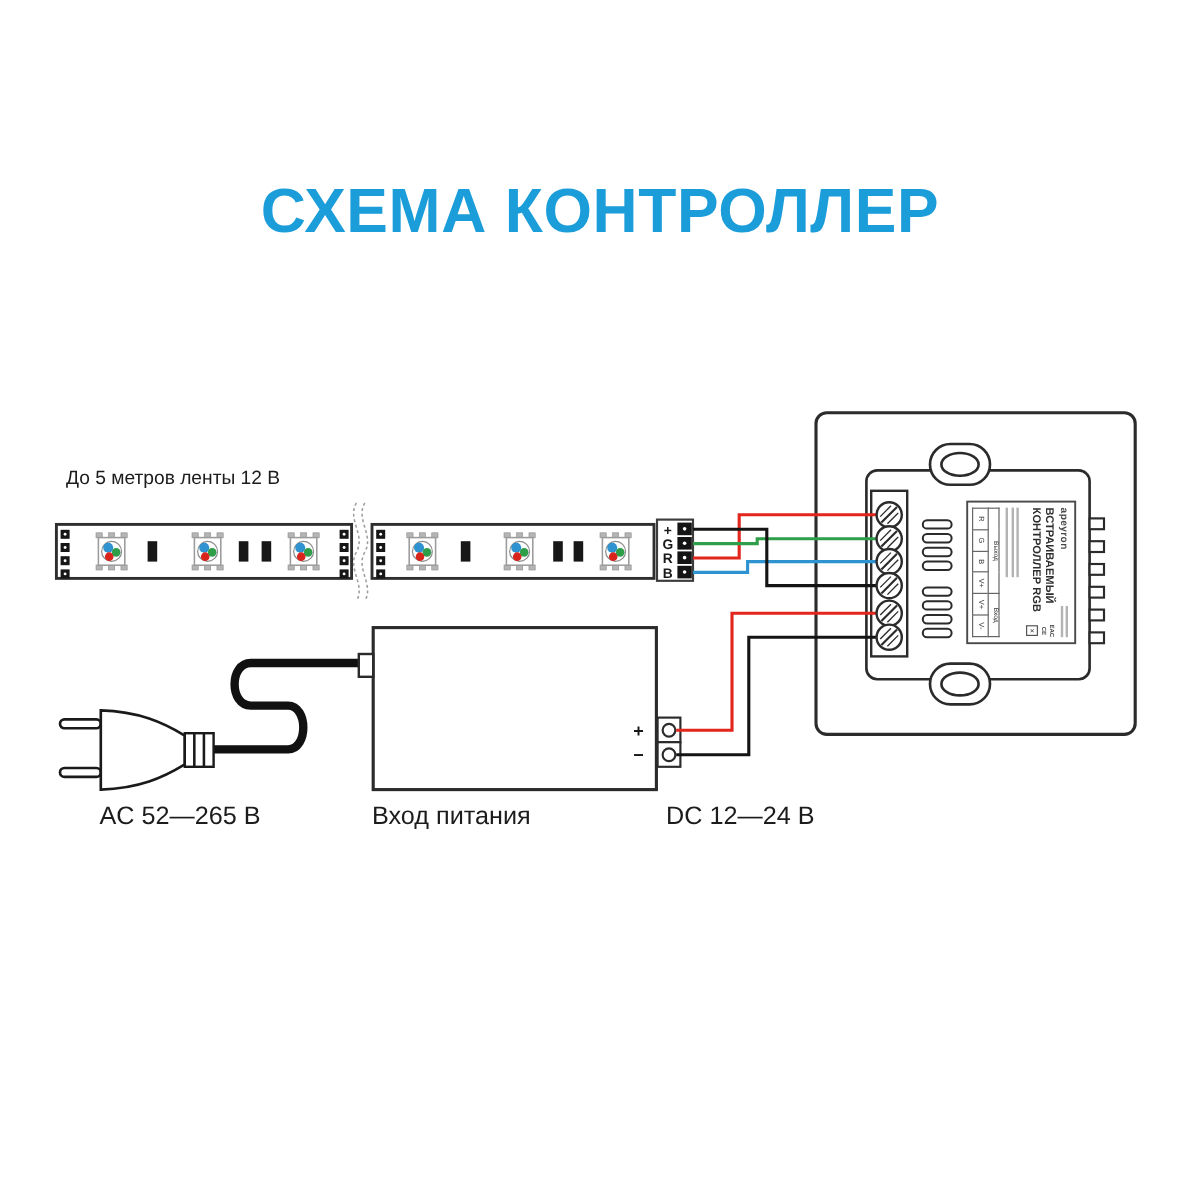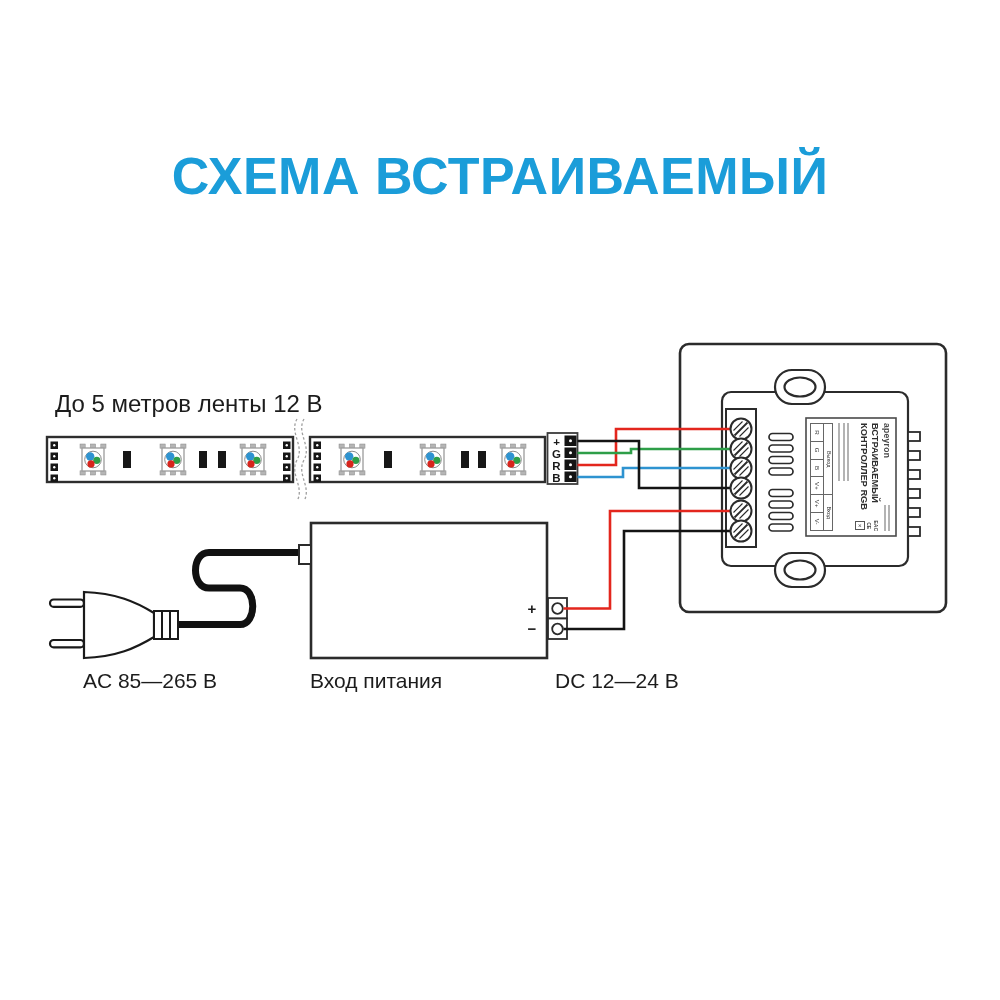--- a/index.html
+++ b/index.html
@@ -1,20 +1,20 @@
 <!DOCTYPE html>
 <html><head>
 <meta charset="utf-8">
 <style>
   html,body{margin:0;padding:0;background:#fff;}
   .canvas{position:relative;width:1000px;height:1000px;background:#fff;overflow:hidden;
           font-family:"Liberation Sans",sans-serif;color:#1c1c1c;}
   .main-title{position:absolute;left:0;top:146px;width:100%;text-align:center;
               font-size:52px;font-weight:bold;color:#1b9dd9;letter-spacing:.5px;white-space:nowrap;}
-  .strip-label{position:absolute;left:55px;top:390px;font-size:24px;color:#1c1c1c;}
+  .strip-label{position:absolute;left:55px;top:390px;font-size:16px;color:#1c1c1c;}
   .cap{position:absolute;font-size:21px;color:#1c1c1c;white-space:nowrap;}
   .cap.ac{left:60px;top:669px;width:180px;text-align:center;}
   .cap.psu{left:310px;top:669px;}
   .cap.dc{left:555px;top:669px;}
   svg{position:absolute;left:0;top:0;}
   
   .ctrl-label{position:absolute;left:806px;top:418px;width:90px;height:118px;}
   .lbl-inner{position:absolute;left:90px;top:0;width:118px;height:90px;
              transform-origin:0 0;transform:rotate(90deg);
              box-sizing:border-box;padding:4px 5px;display:flex;flex-direction:column;}
@@ -32,21 +32,21 @@
   table.io{border-collapse:collapse;width:100%;font-size:5.5px;color:#333;
            table-layout:fixed;margin-top:auto;}
   table.io td{border:1px solid #666;text-align:center;padding:0;height:8px;line-height:1;}
   table.io tr:last-child td{height:12px;font-size:6.2px;}
 </style>
 </head>
 <body>
 
 <div class="canvas">
 
-  <div class="main-title">СХЕМА ВСТРАИВАЕМЫЙ</div>
+  <div class="main-title">СХЕМА КОНТРОЛЛЕР</div>
   <div class="strip-label">До 5 метров ленты 12 В</div>
 
   <svg width="1000" height="1000" viewBox="0 0 1000 1000">
     <defs>
       <g id="led">
         <rect x="-13" y="-15.5" width="5.2" height="4.2" fill="#b5b5b5" stroke="#8a8a8a" stroke-width="0.5"></rect>
         <rect x="-2.6" y="-15.5" width="5.2" height="4.2" fill="#b5b5b5" stroke="#8a8a8a" stroke-width="0.5"></rect>
         <rect x="7.8" y="-15.5" width="5.2" height="4.2" fill="#b5b5b5" stroke="#8a8a8a" stroke-width="0.5"></rect>
         <rect x="-13" y="11.3" width="5.2" height="4.2" fill="#b5b5b5" stroke="#8a8a8a" stroke-width="0.5"></rect>
         <rect x="-2.6" y="11.3" width="5.2" height="4.2" fill="#b5b5b5" stroke="#8a8a8a" stroke-width="0.5"></rect>
@@ -239,16 +239,16 @@
           <td>B</td>
           <td>V+</td>
           <td>V+</td>
           <td>V-</td>
         </tr>
       </tbody>
         </table>
     </div>
   </div>
 
-  <div class="cap ac">AC 85—265 В</div>
+  <div class="cap ac">AC 52—265 В</div>
   <div class="cap psu">Вход питания</div>
   <div class="cap dc">DC 12—24 В</div>
 </div>
 
 </body></html>

